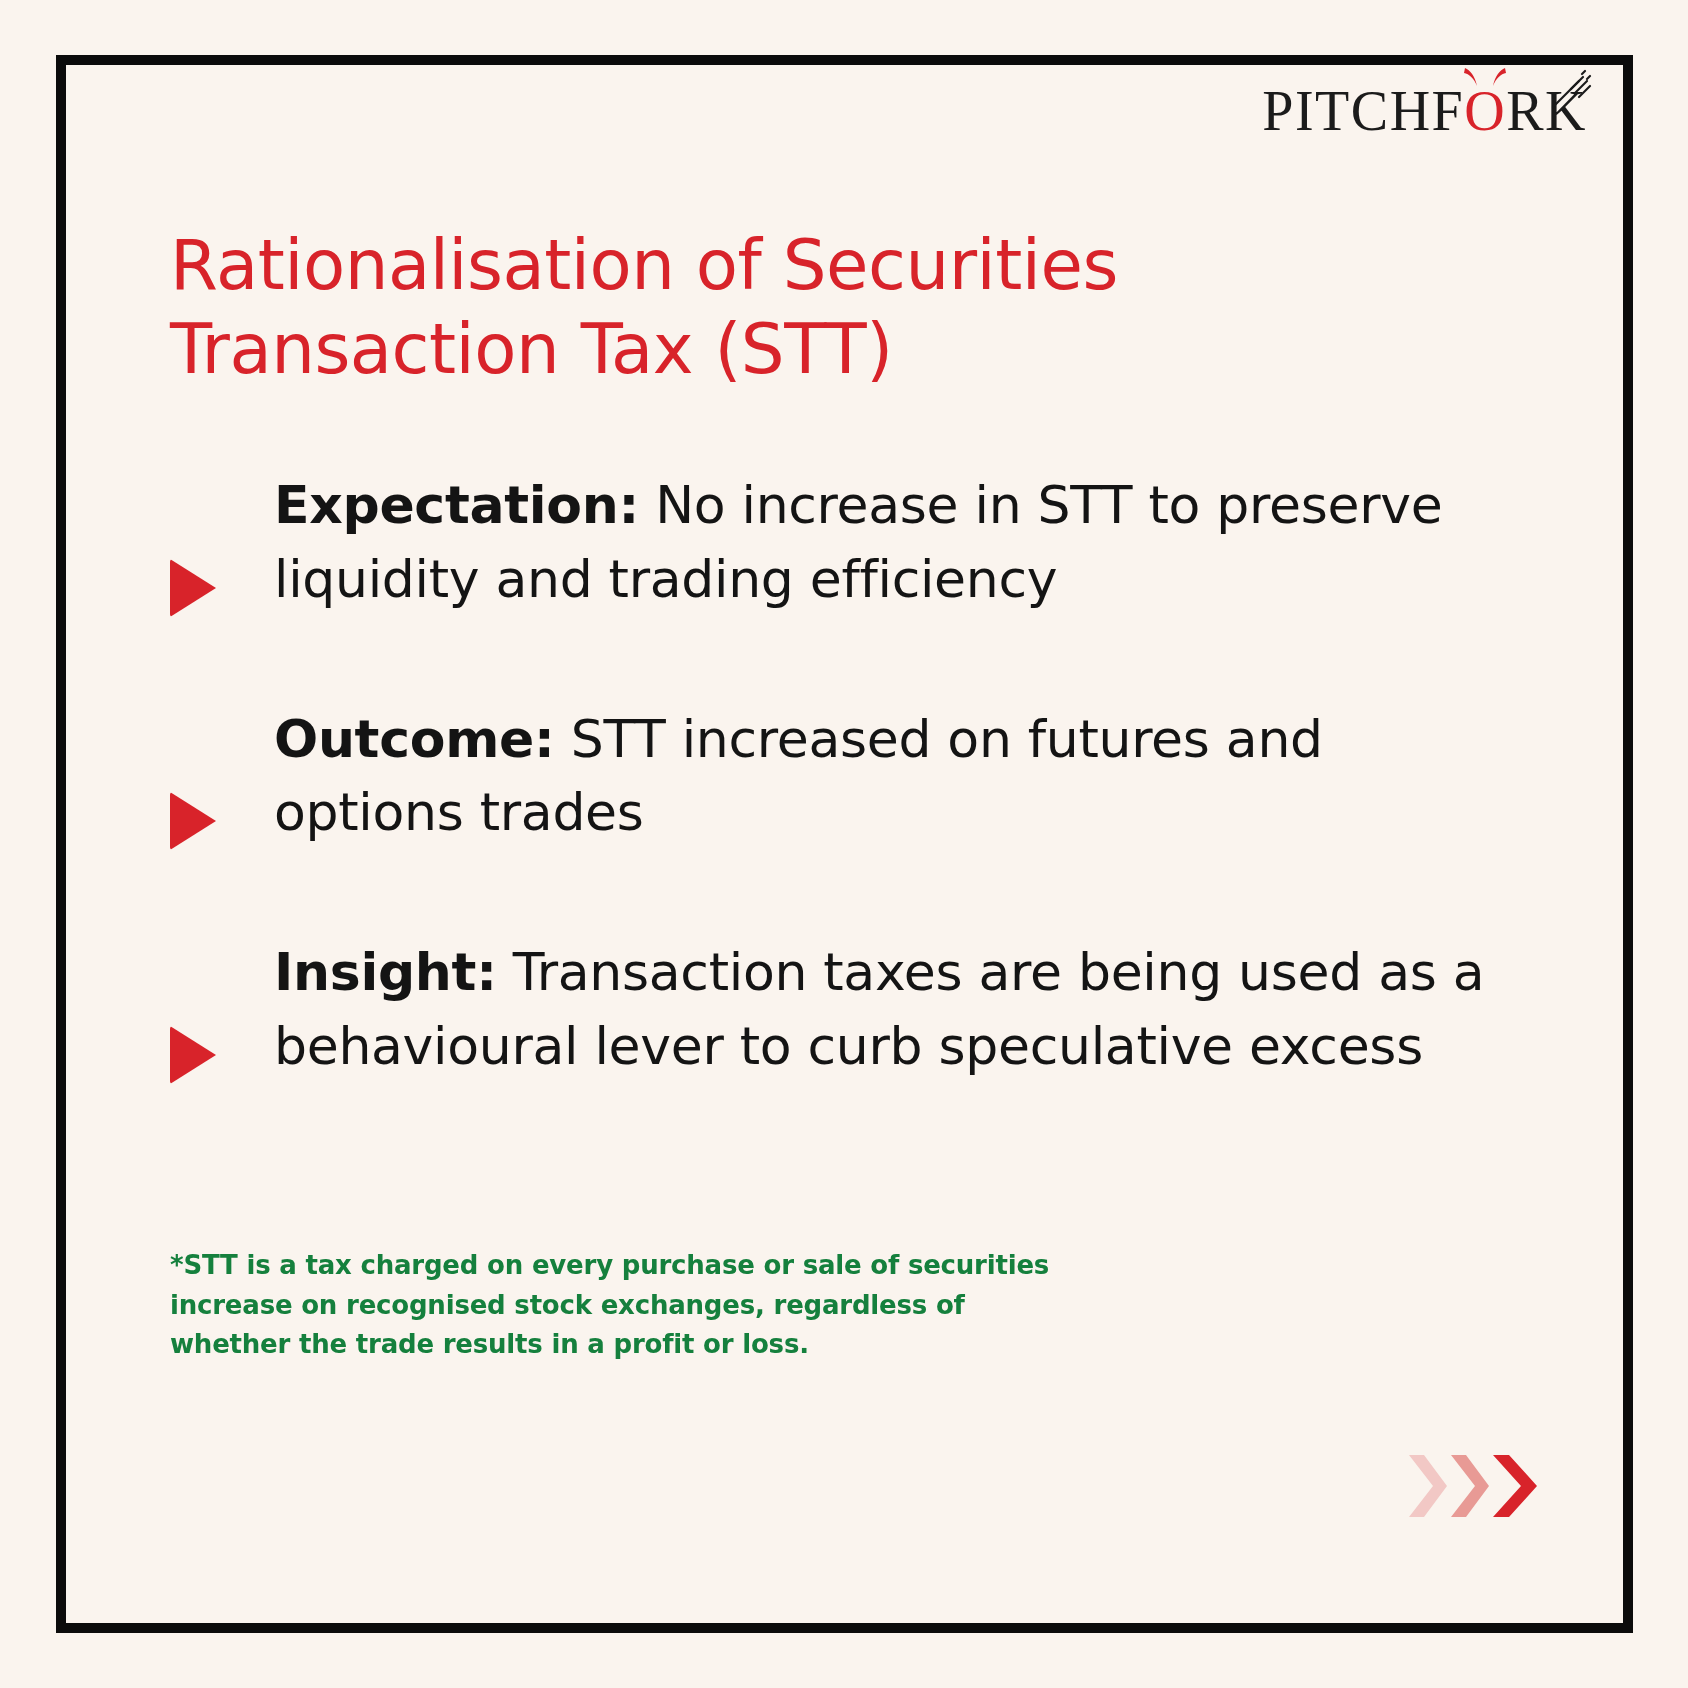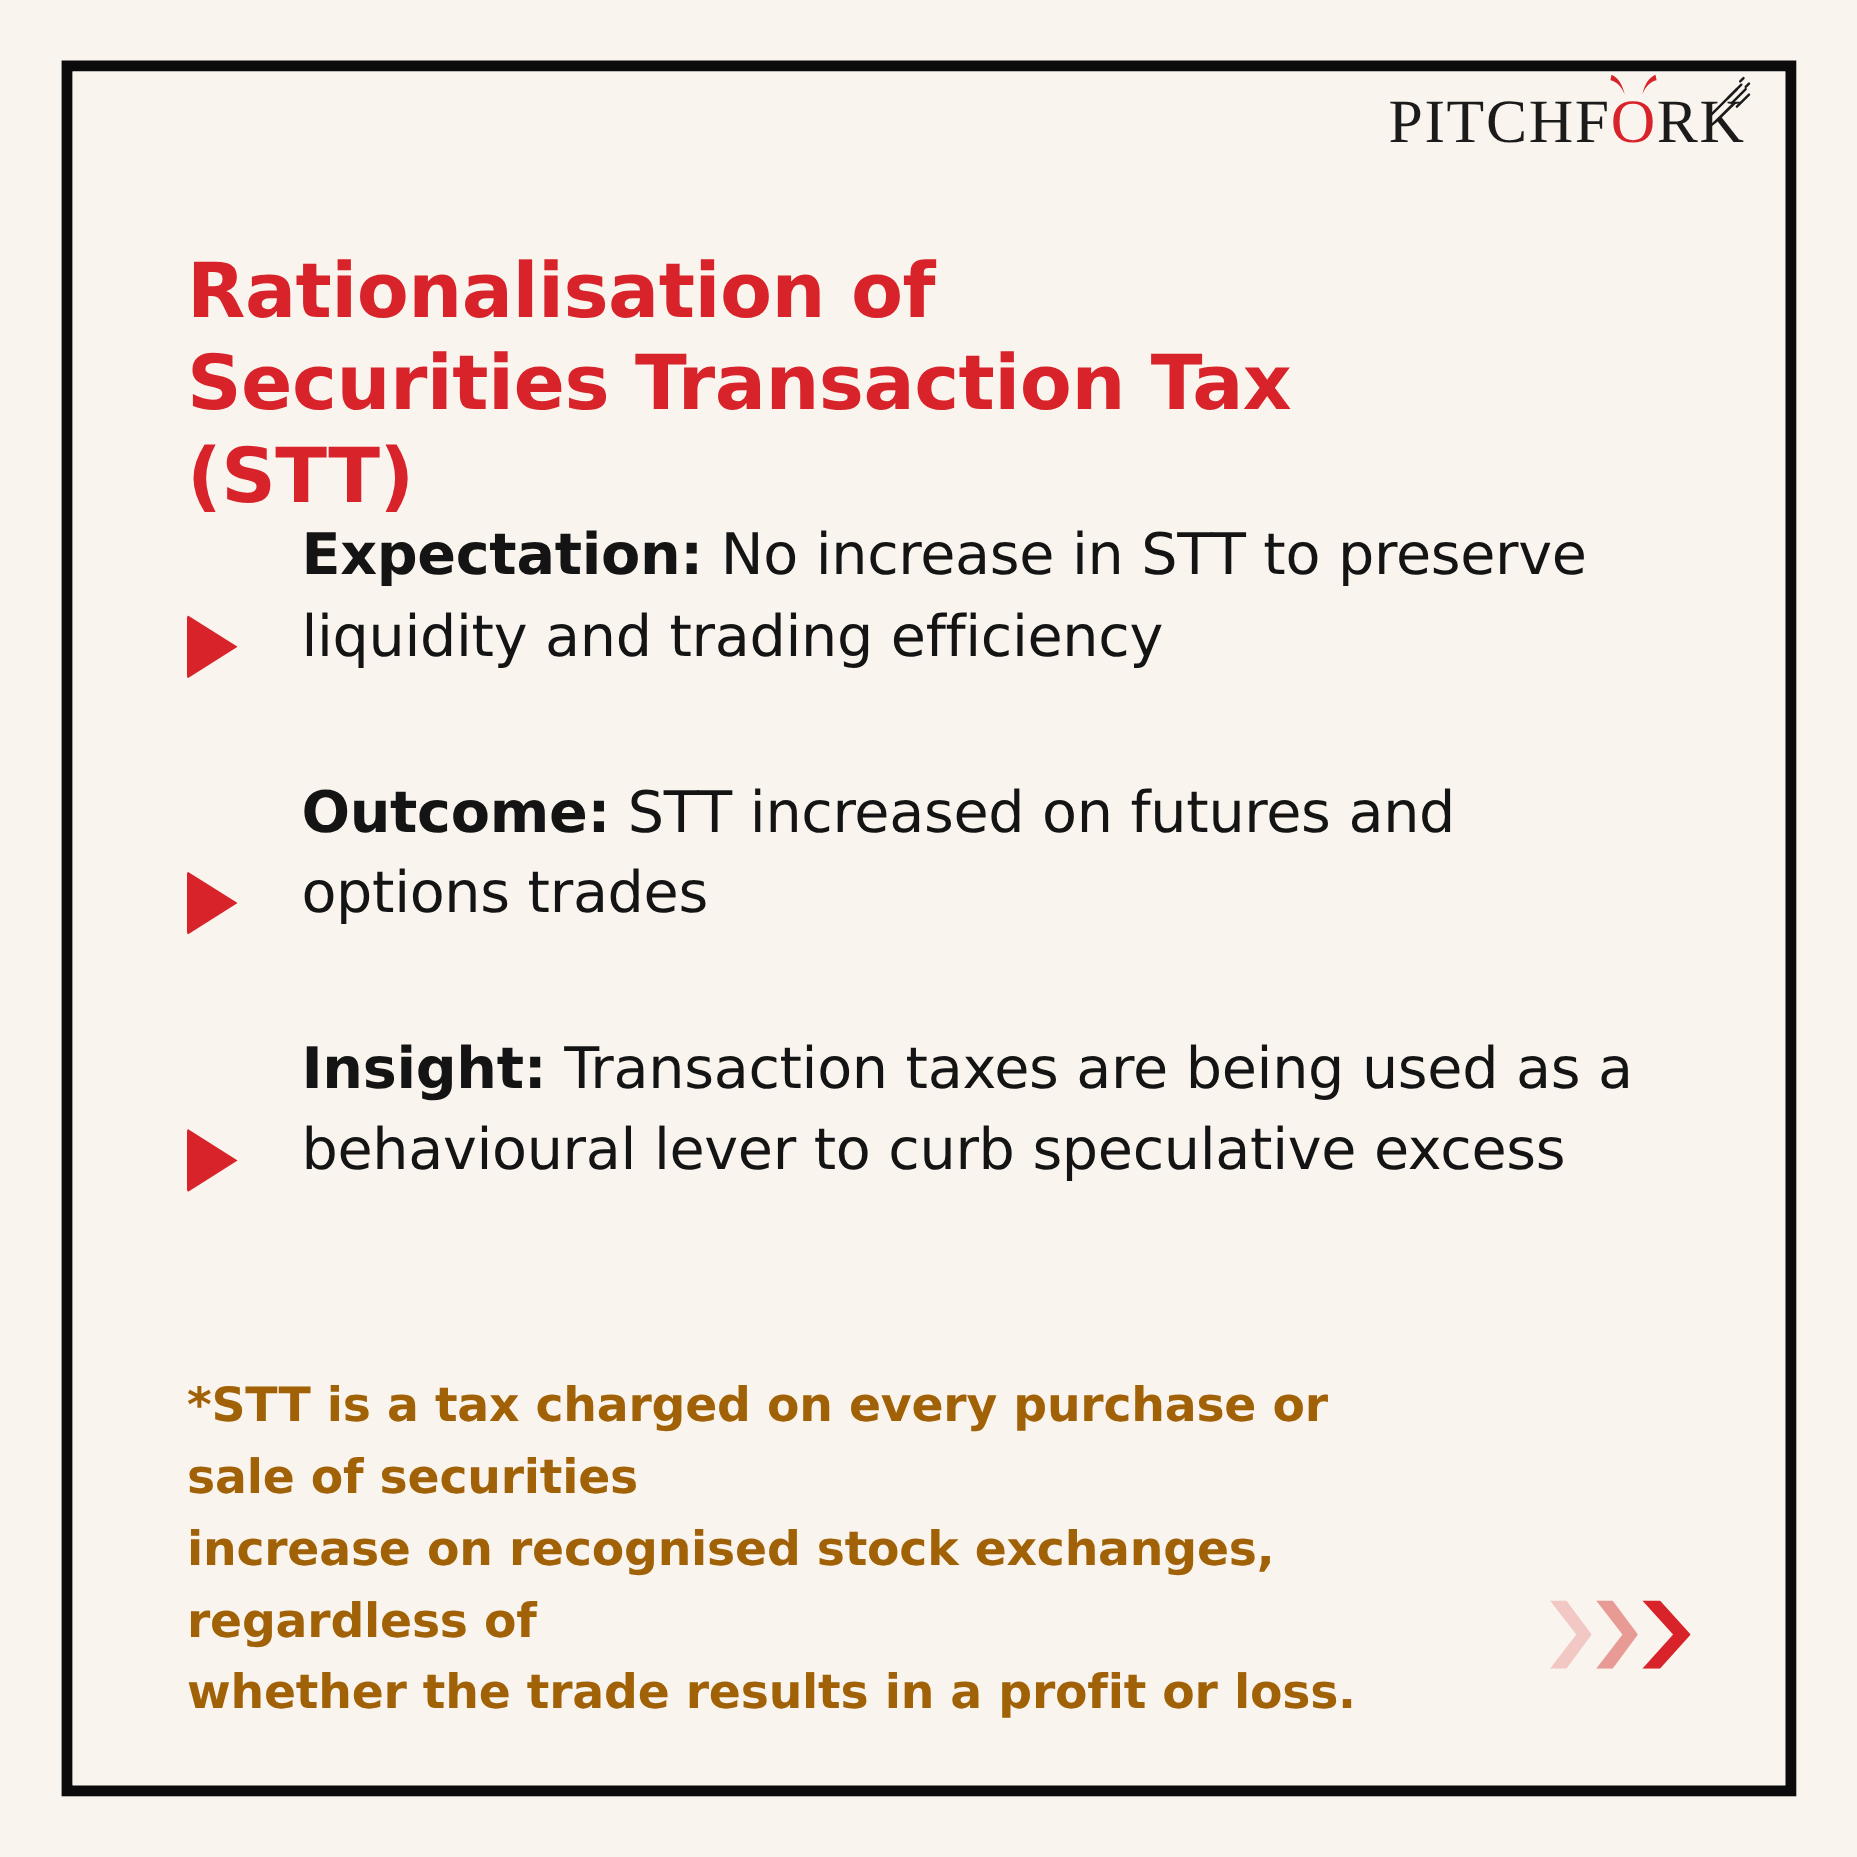--- a/index.html
+++ b/index.html
@@ -71,21 +71,21 @@
   }
 
   
   .title {
     position: absolute;
     left: 104px;
     top: 158px;
     width: 1060px;
     color: #D8232A;
     font-size: 69px;
-    font-weight: 700;
+    font-weight: 400;
     line-height: 1.22;
     letter-spacing: -0.5px;
     font-family: "DejaVu Sans", sans-serif;
   }
 
   
   .bullets {
     position: absolute;
     left: 104px;
     top: 404px;
@@ -125,24 +125,24 @@
   .bullet-text .lead {
     font-weight: 700;
   }
 
   
   .footnote {
     position: absolute;
     left: 104px;
     top: 1181px;
     width: 1140px;
-    font-size: 43px;
+    font-size: 26px;
     line-height: 1.52;
     font-weight: 700;
-    color: #a16207;
+    color: #15803d;
     font-family: "DejaVu Sans", sans-serif;
     letter-spacing: -0.2px;
   }
   .footnote p { margin: 0; }
 
   
   .chevrons {
     position: absolute;
     right: 92px;
     bottom: 106px;

